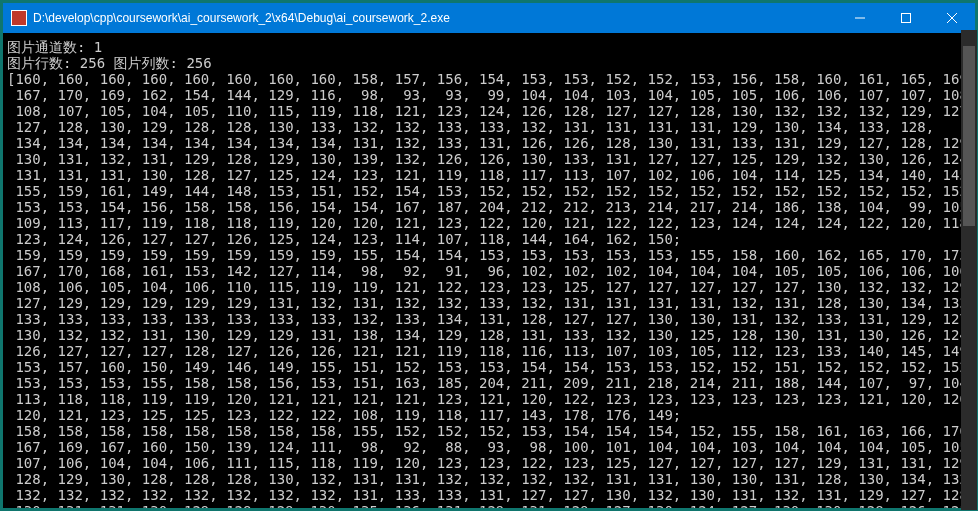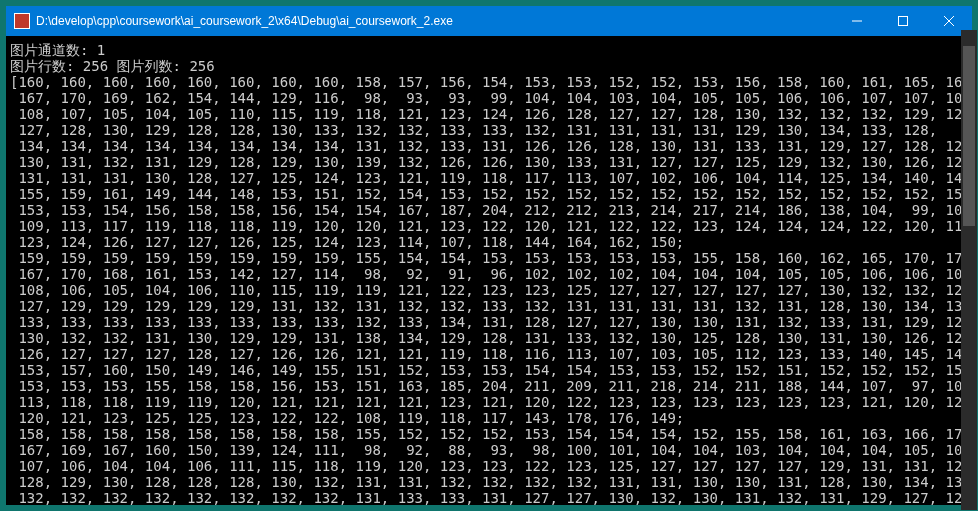--- a/index.html
+++ b/index.html
@@ -1,17 +1,17 @@
 <!DOCTYPE html>
 <html><head>
 <meta charset="utf-8">
 <style>
   * { margin: 0; padding: 0; box-sizing: border-box; }
   body { font-family: "Segoe UI", Tahoma, sans-serif; background: #fff; width: 978px; height: 511px; overflow: hidden; }
-  .window { width: 978px; height: 511px; display: flex; flex-direction: column; border: 6px solid #0f766e; }
+  .window { width: 978px; height: 511px; display: flex; flex-direction: column; border: 3px solid #0f766e; }
   .titlebar { height: 30px; background: #0078d7; color: #fff; display: flex; align-items: center; font-size: 12px; }
   .titlebar .icon { width: 16px; height: 16px; margin: 0 6px 0 8px; background: #c0392b; border: 1px solid #fff; display: inline-block; }
   .titlebar .title { flex: 1; white-space: nowrap; overflow: hidden; }
   .titlebar .controls { display: flex; height: 100%; }
   .titlebar .ctrl { width: 46px; display: flex; align-items: center; justify-content: center; font-size: 13px; }
   .titlebar .ctrl.close { background: transparent; }
   .titlebar .ctrl svg { width: 10px; height: 10px; stroke: #fff; stroke-width: 1; fill: none; }
   .console { flex: 1; background: #000; color: #ccc; font-family: "NSimSun","SimSun","Consolas",monospace; font-size: 14px; line-height: 16px; padding: 6px 4px; overflow: hidden; white-space: pre; }
   .scrollbar { position: absolute; right: 1px; top: 30px; bottom: 1px; width: 16px; background: #2b2b2b; }
   .scrollbar .thumb { position: absolute; left: 2px; right: 2px; top: 16px; height: 180px; background: #555; }

